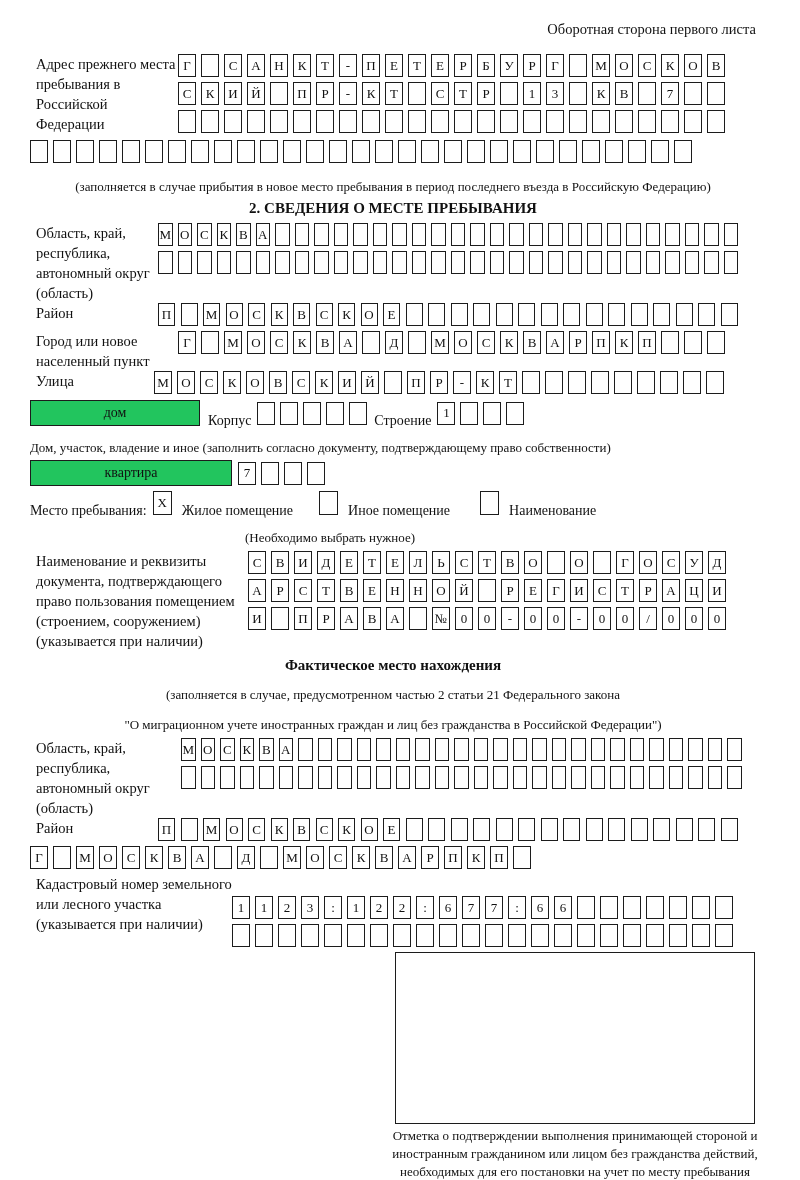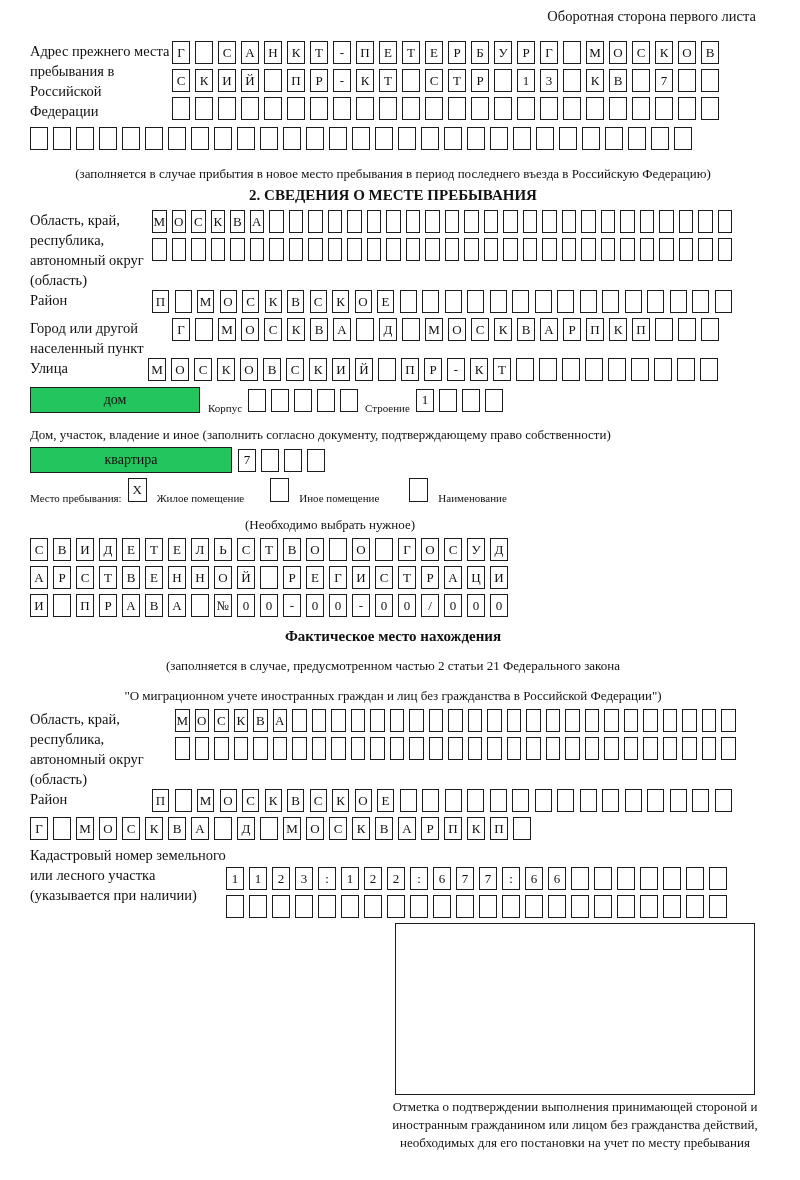--- a/index.html
+++ b/index.html
@@ -1,34 +1,34 @@
 <!DOCTYPE html>
 <html><head>
 <meta charset="utf-8">
 <style>
   html,body{margin:0;padding:0;background:#fff;}
   body{width:800px;height:1180px;overflow:hidden;
        font-family:"Liberation Serif","DejaVu Serif",serif;color:#111;}
-  .page{padding:8px 44px 0 30px;}
+  .page{padding:21px 44px 0 30px;}
   .hdr{text-align:right;font-size:14.5px;margin-bottom:16px;}
   .frow{display:flex;align-items:flex-start;}
-  .lbl{font-size:14.5px;line-height:20px;flex:0 0 auto;}
+  .lbl{font-size:14.5px;line-height:20px;flex:0 0 auto;margin-left:6px;}
   .rows{flex:1 1 auto;}
   .box-row{white-space:nowrap;height:26px;margin-bottom:2px;}
   .box{display:inline-flex;align-items:center;justify-content:center;
        width:16px;height:21px;border:1.6px solid #1c1c1c;margin-right:5px;
        font-size:13px;vertical-align:top;background:#fff;}
   .narrow .box{width:12.5px;margin-right:5px;}
   .mid .box{width:15px;margin-right:5.5px;}
   .caption{font-size:13px;line-height:18px;margin-top:12px;}
   .center{text-align:center;}
   .title{font-weight:bold;font-size:15px;text-align:center;margin:4px 0 6px 0;}
   .widebox{display:inline-flex;align-items:center;justify-content:center;
        border:1.6px solid #1c1c1c;height:24px;font-size:14px;background:#22c55e;}
-  .inline-lbl{font-size:11px;margin:16px 6px 0 2px;white-space:nowrap;}
+  .inline-lbl{font-size:14px;margin:16px 6px 0 2px;white-space:nowrap;}
   .hrow{display:flex;align-items:center;height:28px;}
   .chk{width:17px;height:22px;margin-right:8px;}
   .stamp-box{border:1.6px solid #1c1c1c;width:358px;height:170px;margin-left:365px;background:#fff;}
   .stamp-note{width:430px;margin-left:330px;font-size:13px;line-height:18px;text-align:center;margin-top:3px;}
   .mb2{margin-bottom:2px;} .mb4{margin-bottom:4px;}
 </style>
 </head>
 <body>
 
 <div class="page">
@@ -57,21 +57,21 @@
   </div>
 
   <div class="frow">
     <div class="lbl" style="width:122px">Район</div>
     <div class="rows mid">
       <div class="box-row"><span class="box">П</span><span class="box"></span><span class="box">М</span><span class="box">О</span><span class="box">С</span><span class="box">К</span><span class="box">В</span><span class="box">С</span><span class="box">К</span><span class="box">О</span><span class="box">Е</span><span class="box"></span><span class="box"></span><span class="box"></span><span class="box"></span><span class="box"></span><span class="box"></span><span class="box"></span><span class="box"></span><span class="box"></span><span class="box"></span><span class="box"></span><span class="box"></span><span class="box"></span><span class="box"></span><span class="box"></span></div>
     </div>
   </div>
 
   <div class="frow">
-    <div class="lbl" style="width:142px">Город или другой населенный пункт</div>
+    <div class="lbl" style="width:142px">Город или новое населенный пункт</div>
     <div class="rows">
       <div class="box-row"><span class="box">Г</span><span class="box"></span><span class="box">М</span><span class="box">О</span><span class="box">С</span><span class="box">К</span><span class="box">В</span><span class="box">А</span><span class="box"></span><span class="box">Д</span><span class="box"></span><span class="box">М</span><span class="box">О</span><span class="box">С</span><span class="box">К</span><span class="box">В</span><span class="box">А</span><span class="box">Р</span><span class="box">П</span><span class="box">К</span><span class="box">П</span><span class="box"></span><span class="box"></span><span class="box"></span></div>
     </div>
   </div>
 
   <div class="frow">
     <div class="lbl" style="width:118px">Улица</div>
     <div class="rows">
       <div class="box-row"><span class="box">М</span><span class="box">О</span><span class="box">С</span><span class="box">К</span><span class="box">О</span><span class="box">В</span><span class="box">С</span><span class="box">К</span><span class="box">И</span><span class="box">Й</span><span class="box"></span><span class="box">П</span><span class="box">Р</span><span class="box">-</span><span class="box">К</span><span class="box">Т</span><span class="box"></span><span class="box"></span><span class="box"></span><span class="box"></span><span class="box"></span><span class="box"></span><span class="box"></span><span class="box"></span><span class="box"></span></div>
     </div>
@@ -98,20 +98,21 @@
     <span class="box chk">X</span>
     <span class="inline-lbl" style="margin-right:26px">Жилое помещение</span>
     <span class="box chk"></span>
     <span class="inline-lbl" style="margin-right:30px">Иное помещение</span>
     <span class="box chk"></span>
     <span class="inline-lbl">Наименование</span>
   </div>
   <div class="caption" style="width:600px;text-align:center">(Необходимо выбрать нужное)</div>
 
   <div class="frow" style="margin-top:4px">
+    <div class="lbl" style="width:212px">Наименование и реквизиты документа, подтверждающего право пользования помещением (строением, сооружением) (указывается при наличии)</div>
     <div class="rows">
       <div class="box-row"><span class="box">С</span><span class="box">В</span><span class="box">И</span><span class="box">Д</span><span class="box">Е</span><span class="box">Т</span><span class="box">Е</span><span class="box">Л</span><span class="box">Ь</span><span class="box">С</span><span class="box">Т</span><span class="box">В</span><span class="box">О</span><span class="box"></span><span class="box">О</span><span class="box"></span><span class="box">Г</span><span class="box">О</span><span class="box">С</span><span class="box">У</span><span class="box">Д</span></div>
       <div class="box-row"><span class="box">А</span><span class="box">Р</span><span class="box">С</span><span class="box">Т</span><span class="box">В</span><span class="box">Е</span><span class="box">Н</span><span class="box">Н</span><span class="box">О</span><span class="box">Й</span><span class="box"></span><span class="box">Р</span><span class="box">Е</span><span class="box">Г</span><span class="box">И</span><span class="box">С</span><span class="box">Т</span><span class="box">Р</span><span class="box">А</span><span class="box">Ц</span><span class="box">И</span></div>
       <div class="box-row"><span class="box">И</span><span class="box"></span><span class="box">П</span><span class="box">Р</span><span class="box">А</span><span class="box">В</span><span class="box">А</span><span class="box"></span><span class="box">№</span><span class="box">0</span><span class="box">0</span><span class="box">-</span><span class="box">0</span><span class="box">0</span><span class="box">-</span><span class="box">0</span><span class="box">0</span><span class="box">/</span><span class="box">0</span><span class="box">0</span><span class="box">0</span></div>
     </div>
   </div>
 
   <div class="title" style="margin-top:6px">Фактическое место нахождения</div>
   <div class="caption center">(заполняется в случае, предусмотренном частью 2 статьи 21 Федерального закона</div>
   <div class="caption center mb4">"О миграционном учете иностранных граждан и лиц без гражданства в Российской Федерации")</div>

